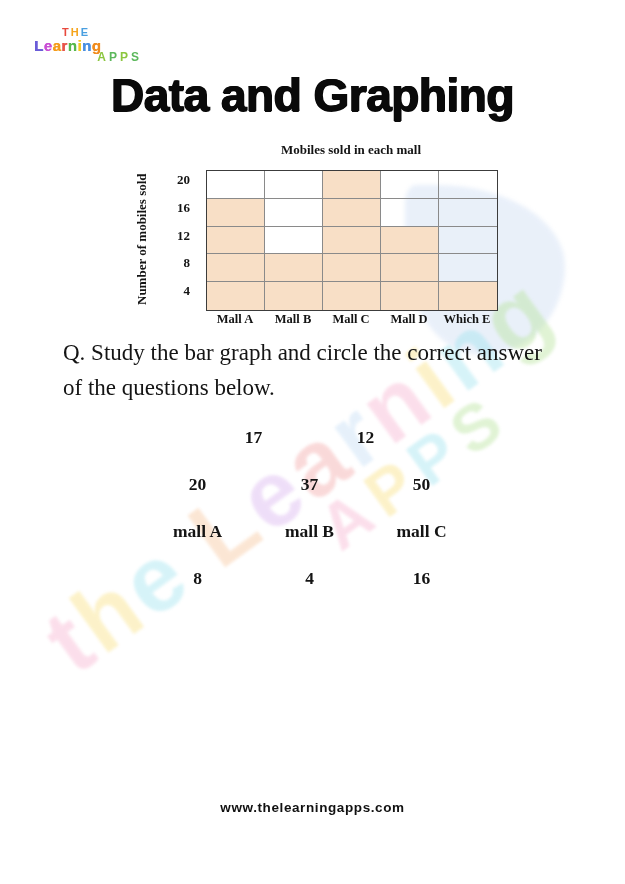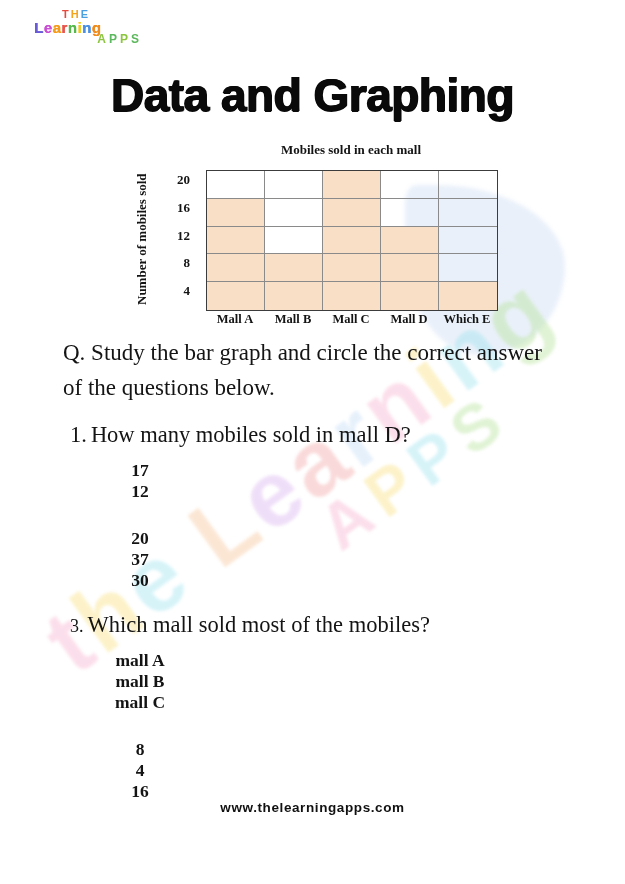--- a/index.html
+++ b/index.html
@@ -23,21 +23,21 @@
     position:absolute;left:-30px;top:430px;width:690px;text-align:center;
     transform:rotate(-36deg);transform-origin:center;
     z-index:1;pointer-events:none;filter:blur(1.6px);opacity:.42;
     font-family:var(--sans);font-weight:bold;line-height:.85;
   }
   .wm-line1{font-size:92px;letter-spacing:4px;}
   .wm-line2{font-size:64px;letter-spacing:10px;margin-left:190px;}
 
   
   .logo{position:absolute;top:8px;left:34px;width:112px;z-index:2;font-family:var(--sans);font-weight:bold;}
-  .logo-the{font-size:11px;letter-spacing:2px;text-align:center;width:72px;margin-left:6px;}
+  .logo-the{font-size:11px;letter-spacing:2px;text-align:center;width:72px;margin-left:6px;margin-top:18px;}
   .logo-learning{font-size:15px;letter-spacing:.5px;margin-top:-1px;
     text-shadow:.4px 0 currentColor;}
   .logo-apps{font-size:12px;letter-spacing:3px;text-align:right;margin-top:-4px;margin-right:4px;}
 
   
   .page-title{
     position:absolute;top:68px;left:0;width:625px;text-align:center;z-index:2;
     font-family:var(--sans);font-weight:bold;font-size:46px;color:#0a0a0a;
     letter-spacing:-.5px;
     text-shadow:.8px 0 currentColor,-.8px 0 currentColor,0 .5px currentColor;
@@ -71,21 +71,21 @@
   .xlabel{flex:1;text-align:center;font-weight:bold;font-size:12.5px;}
 
   
   .content{position:absolute;top:336px;left:63px;width:500px;z-index:2;}
   .instruction{font-size:23px;line-height:1.5;}
   .question{margin-top:13px;padding-left:7px;}
   .q-line{font-size:22.5px;line-height:1.47;}
   .q-number{margin-right:4px;}
   .question:nth-of-type(3) .q-number,
   .question:nth-of-type(4) .q-number{font-size:18px;}
-  .options{display:flex;justify-content:center;padding:9px 28px 4px 14px;flex-direction:column;}
+  .options{display:flex;justify-content:center;padding:9px 28px 4px 14px;}
   .option{
     width:112px;text-align:center;font-weight:bold;font-size:17.5px;
     cursor:pointer;
   }
 
   
   .footer{
     position:absolute;top:800px;left:0;width:625px;text-align:center;z-index:2;
     font-family:var(--sans);font-weight:bold;font-size:13.5px;letter-spacing:.6px;color:#111;
   }
@@ -148,35 +148,33 @@
     <div class="xlabel">Mall B</div>
     <div class="xlabel">Mall C</div>
     <div class="xlabel">Mall D</div>
     <div class="xlabel">Which E</div>
   </div>
 
 <div class="content">
   <div class="instruction">Q. Study the bar graph and circle the correct answer of the questions below.</div>
   <div id="questions">
       <div class="question">
-        <div class="q-line"><span class="q-number">1.</span><span class="q-text">How many mobiles sold in mall D?</span></div>
         <div class="options">
           <span class="option">17</span>
           <span class="option">12</span>
         </div>
       </div>
       <div class="question">
         <div class="options">
           <span class="option">20</span>
           <span class="option">37</span>
-          <span class="option">30</span>
+          <span class="option">50</span>
         </div>
       </div>
       <div class="question">
-        <div class="q-line"><span class="q-number">3.</span><span class="q-text">Which mall sold most of the mobiles?</span></div>
         <div class="options">
           <span class="option">mall A</span>
           <span class="option">mall B</span>
           <span class="option">mall C</span>
         </div>
       </div>
       <div class="question">
         <div class="options">
           <span class="option">8</span>
           <span class="option">4</span>

